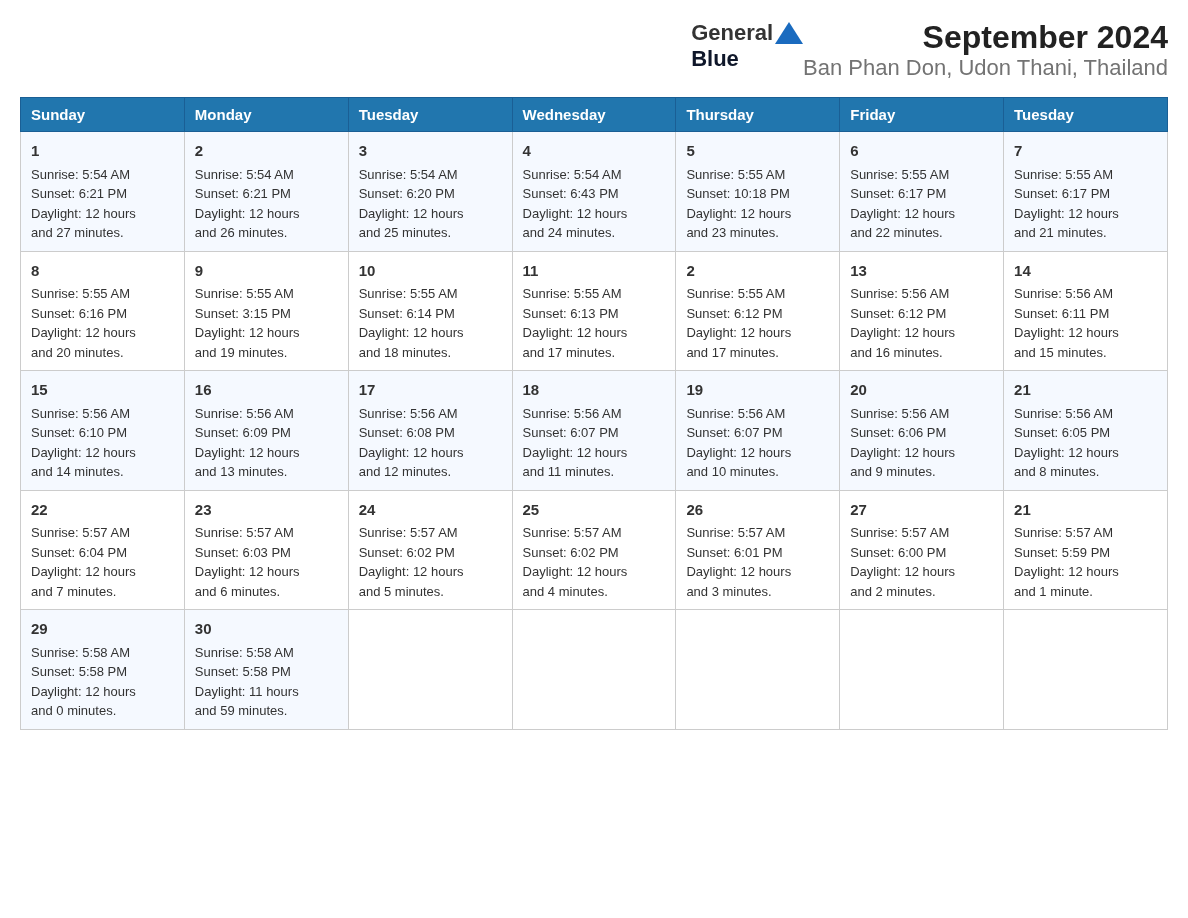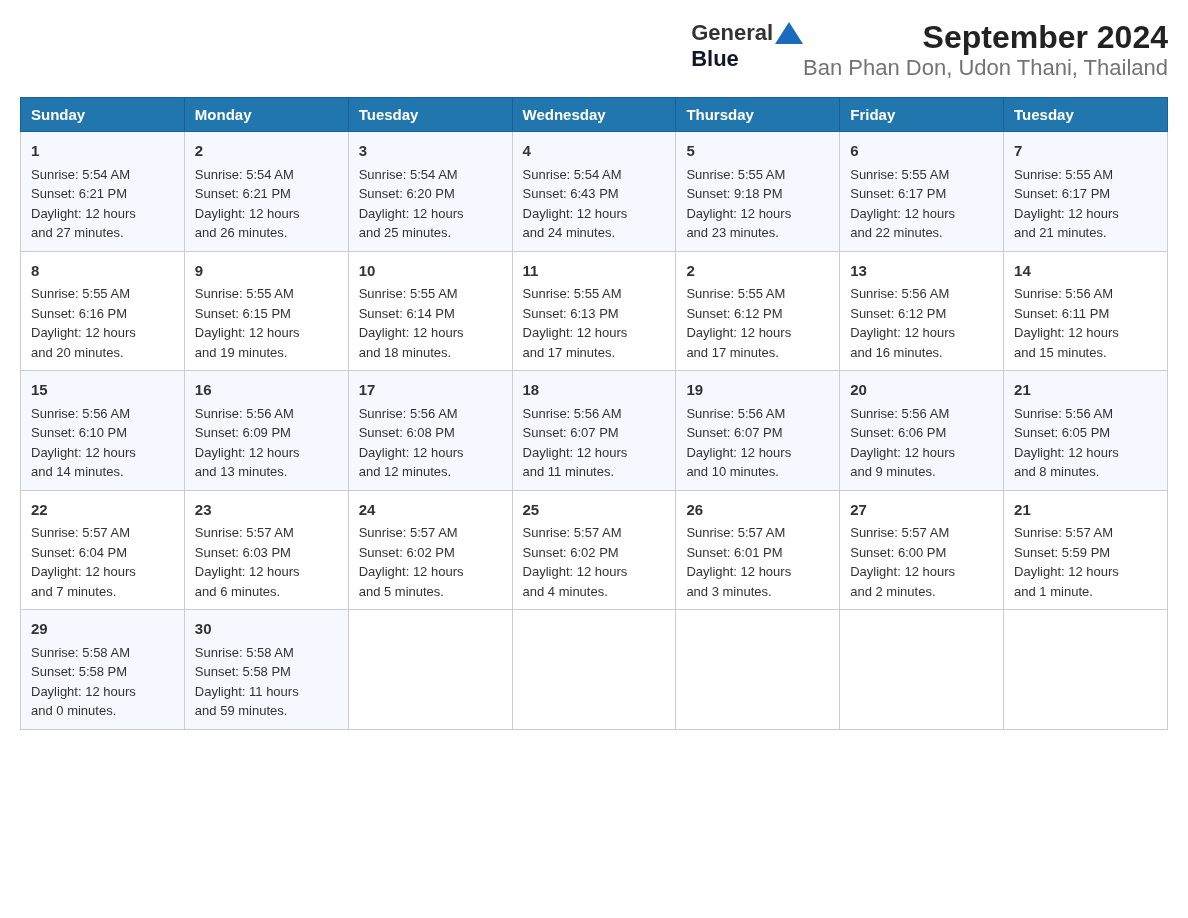--- a/index.html
+++ b/index.html
@@ -143,21 +143,21 @@
         </td>
         <td>
           <span class="day-num">4</span>
           <span>Sunrise: 5:54 AM</span><br>
           <span>Sunset: 6:43 PM</span><br>
           <span>Daylight: 12 hours<br>and 24 minutes.</span>
         </td>
         <td>
           <span class="day-num">5</span>
           <span>Sunrise: 5:55 AM</span><br>
-          <span>Sunset: 9:18 PM</span><br>
+          <span>Sunset: 10:18 PM</span><br>
           <span>Daylight: 12 hours<br>and 23 minutes.</span>
         </td>
         <td>
           <span class="day-num">6</span>
           <span>Sunrise: 5:55 AM</span><br>
           <span>Sunset: 6:17 PM</span><br>
           <span>Daylight: 12 hours<br>and 22 minutes.</span>
         </td>
         <td>
           <span class="day-num">7</span>
@@ -169,21 +169,21 @@
       <tr>
         <td>
           <span class="day-num">8</span>
           <span>Sunrise: 5:55 AM</span><br>
           <span>Sunset: 6:16 PM</span><br>
           <span>Daylight: 12 hours<br>and 20 minutes.</span>
         </td>
         <td>
           <span class="day-num">9</span>
           <span>Sunrise: 5:55 AM</span><br>
-          <span>Sunset: 6:15 PM</span><br>
+          <span>Sunset: 3:15 PM</span><br>
           <span>Daylight: 12 hours<br>and 19 minutes.</span>
         </td>
         <td>
           <span class="day-num">10</span>
           <span>Sunrise: 5:55 AM</span><br>
           <span>Sunset: 6:14 PM</span><br>
           <span>Daylight: 12 hours<br>and 18 minutes.</span>
         </td>
         <td>
           <span class="day-num">11</span>

